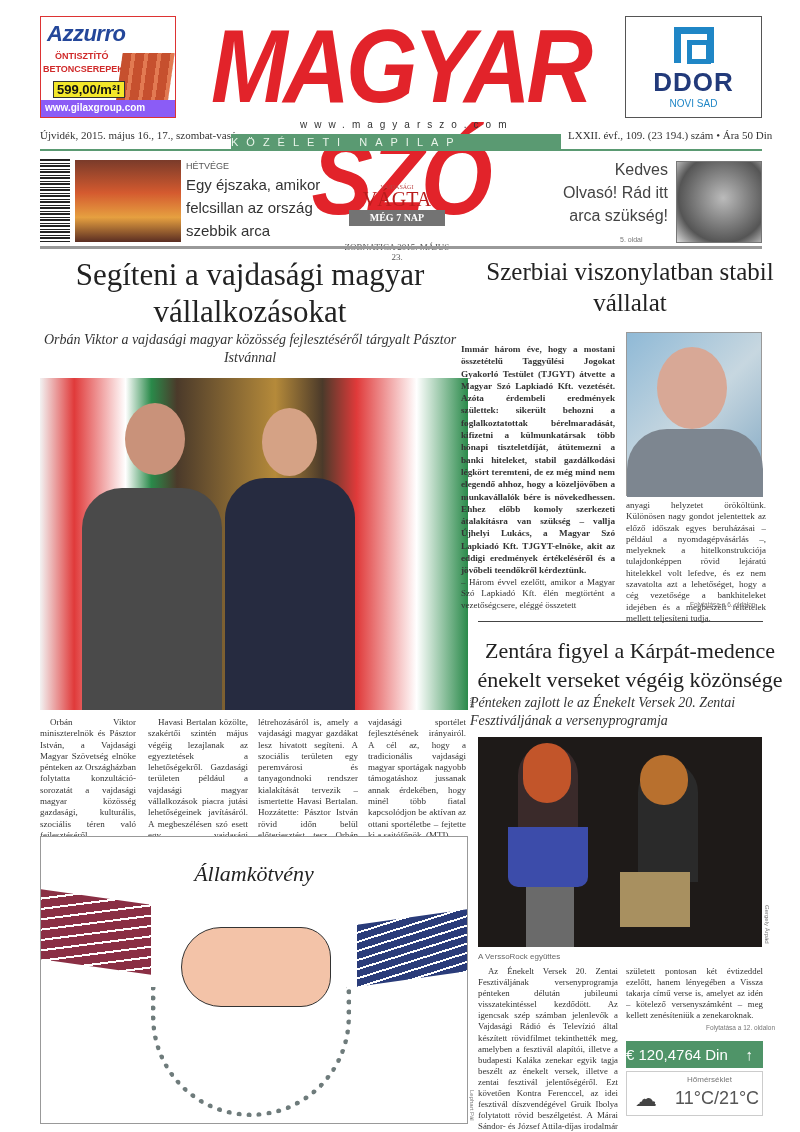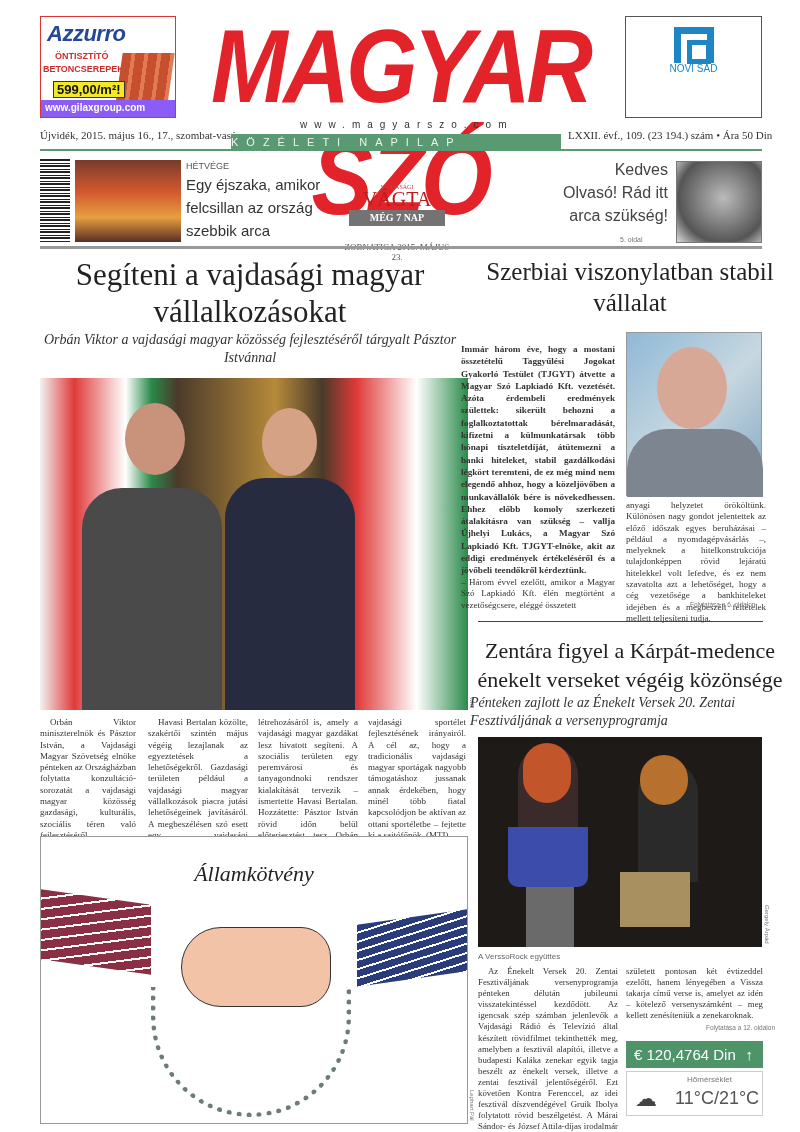--- a/index.html
+++ b/index.html
@@ -72,21 +72,21 @@
 .photo3 .hair{position:absolute;left:45px;top:6px;width:48px;height:60px;background:#c2552a;border-radius:24px}
 .photo3 .skirt{position:absolute;left:30px;top:90px;width:80px;height:60px;background:#3c4caa;border-radius:0 0 10px 10px}
 .photo3 .legs{position:absolute;left:48px;top:150px;width:48px;height:60px;background:#6a6a6a}
 .photo3 .chair{position:absolute;left:142px;top:135px;width:70px;height:55px;background:#a89060}
 .photo3 .guy{position:absolute;left:160px;top:25px;width:60px;height:120px;background:#2a2a2a;border-radius:30px 30px 0 0}
 .photo3 .guyhair{position:absolute;left:162px;top:18px;width:48px;height:50px;background:#b8702e;border-radius:24px}
 .caption3{left:478px;top:952px;font:8px "Liberation Sans",sans-serif;color:#666}
 .zcol1{left:478px;top:966px;width:140px;text-indent:10px;font-size:8.8px;line-height:11.1px}
 .zcol2{left:626px;top:966px;width:137px;font-size:8.8px;line-height:11.1px}
 .folyt2{left:706px;top:1024px;font:6.5px "Liberation Sans",sans-serif;color:#777}
-.euro{left:626px;top:1041px;width:137px;height:27px;background:#4f9468;color:#fff;font:15px/27px "Liberation Sans",sans-serif;padding-left:8px}
+.euro{left:626px;top:1041px;width:137px;height:27px;background:#4f9468;color:#fff;font:15px/27px "Liberation Sans",sans-serif;}
 .euro .arrow{position:absolute;right:10px;top:0}
 .weather{left:626px;top:1071px;width:137px;height:45px;border:1px solid #ccc}
 .weather .wl{position:absolute;left:60px;top:3px;font:8px "Liberation Sans",sans-serif;color:#777}
 .weather .wt{position:absolute;left:48px;top:16px;font:18px "Liberation Sans",sans-serif;color:#555}
 .weather .cloud{position:absolute;left:8px;top:14px;font:22px "DejaVu Sans",sans-serif;color:#444}
 </style>
 </head>
 <body>
 
 <div class="abs ad-left">
@@ -96,20 +96,21 @@
   <div class="tile"></div>
   <div class="price">599,00/m²!</div>
   <div class="url">www.gilaxgroup.com</div>
 </div>
 
 <div class="abs masthead">MAGYAR SZÓ</div>
 <div class="abs site">www.magyarszo.com</div>
 
 <div class="abs ad-right">
   <div class="logo"></div>
+  <div class="name">DDOR</div>
   <div class="city">NOVI SAD</div>
 </div>
 
 <div class="abs dateline">Újvidék, 2015. május 16., 17., szombat-vasárnap</div>
 <div class="abs greenbar">KÖZÉLETI NAPILAP</div>
 <div class="abs issue">LXXII. évf., 109. (23 194.) szám • Ára 50 Din</div>
 <div class="abs rule1"></div>
 
 <div class="abs barcode"></div>
 <div class="abs museum"></div>

